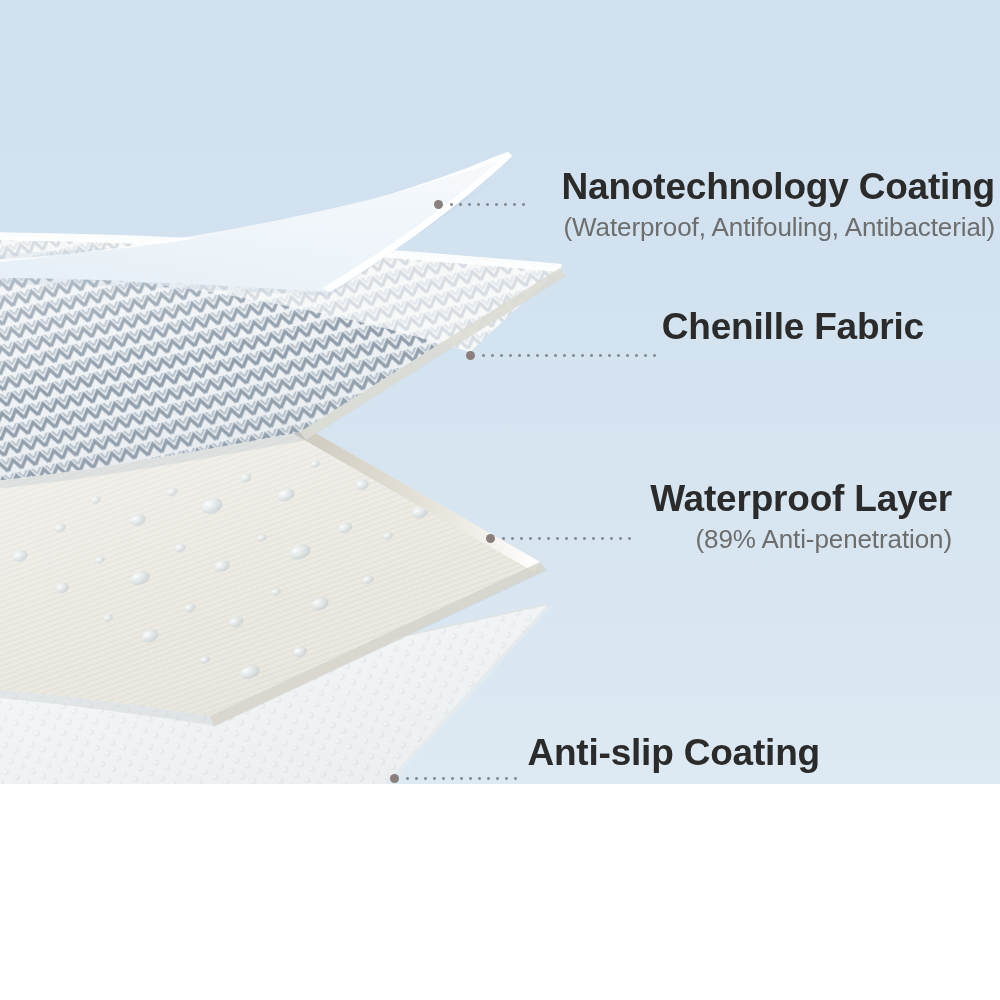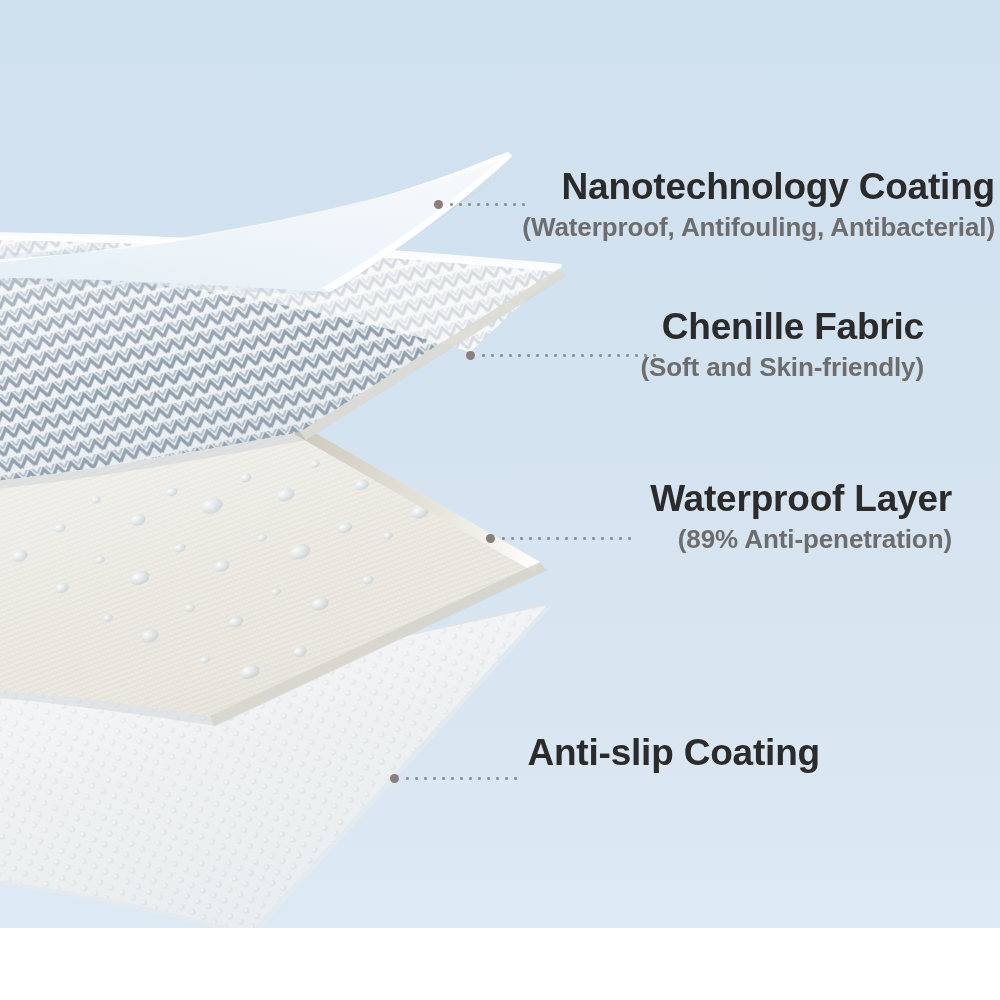--- a/index.html
+++ b/index.html
@@ -3,21 +3,21 @@
 <meta charset="utf-8">
 <style>
   html, body {
     margin: 0;
     padding: 0;
     background: #ffffff;
   }
   #stage {
     position: relative;
     width: 1000px;
-    height: 928px;
+    height: 784px;
     overflow: hidden;
     font-family: "Liberation Sans", sans-serif;
     background: linear-gradient(180deg, #cfe0ef 0%, #d4e3f0 45%, #dde9f3 100%);
   }
 
   
   #art {
     position: absolute;
     inset: 0;
     width: 1000px;
@@ -34,21 +34,21 @@
   .label .title {
     display: block;
     font-size: 37px;
     font-weight: 700;
     color: #2b2b2b;
     letter-spacing: -0.2px;
   }
   .label .subtitle {
     display: block;
     font-size: 26px;
-    font-weight: 700;
+    font-weight: 400;
     color: #6d6d6d;
     margin-top: 9px;
     letter-spacing: -0.1px;
   }
 
   
   .leader {
     position: absolute;
     height: 12px;
     display: flex;
@@ -307,21 +307,20 @@
     <span class="title">Nanotechnology Coating</span>
     <span class="subtitle">(Waterproof, Antifouling, Antibacterial)</span>
   </div>
 
   <div class="leader" id="leader-chenille">
     <span class="knob"></span>
     <span class="dots"></span>
   </div>
   <div class="label" id="label-chenille">
     <span class="title">Chenille Fabric</span>
-    <span class="subtitle">(Soft and Skin-friendly)</span>
   </div>
 
   <div class="leader" id="leader-waterproof">
     <span class="knob"></span>
     <span class="dots"></span>
   </div>
   <div class="label" id="label-waterproof">
     <span class="title">Waterproof Layer</span>
     <span class="subtitle">(89% Anti-penetration)</span>
   </div>

